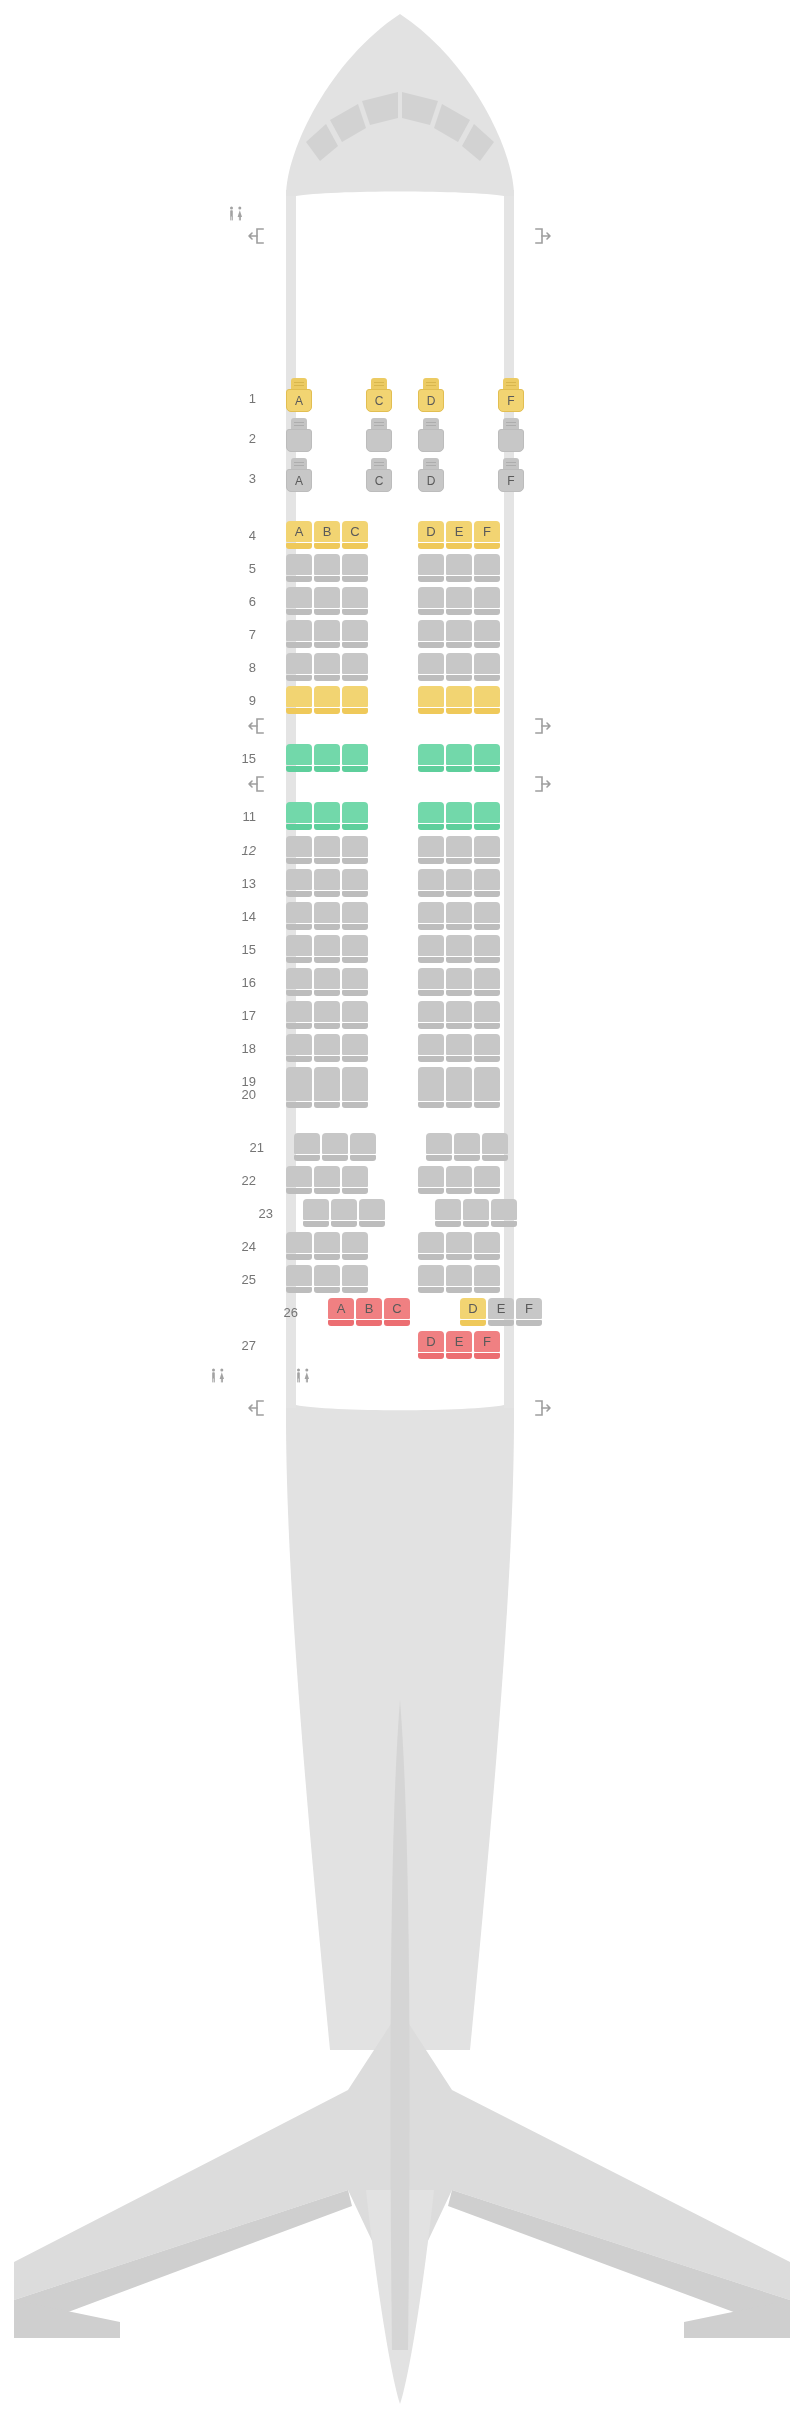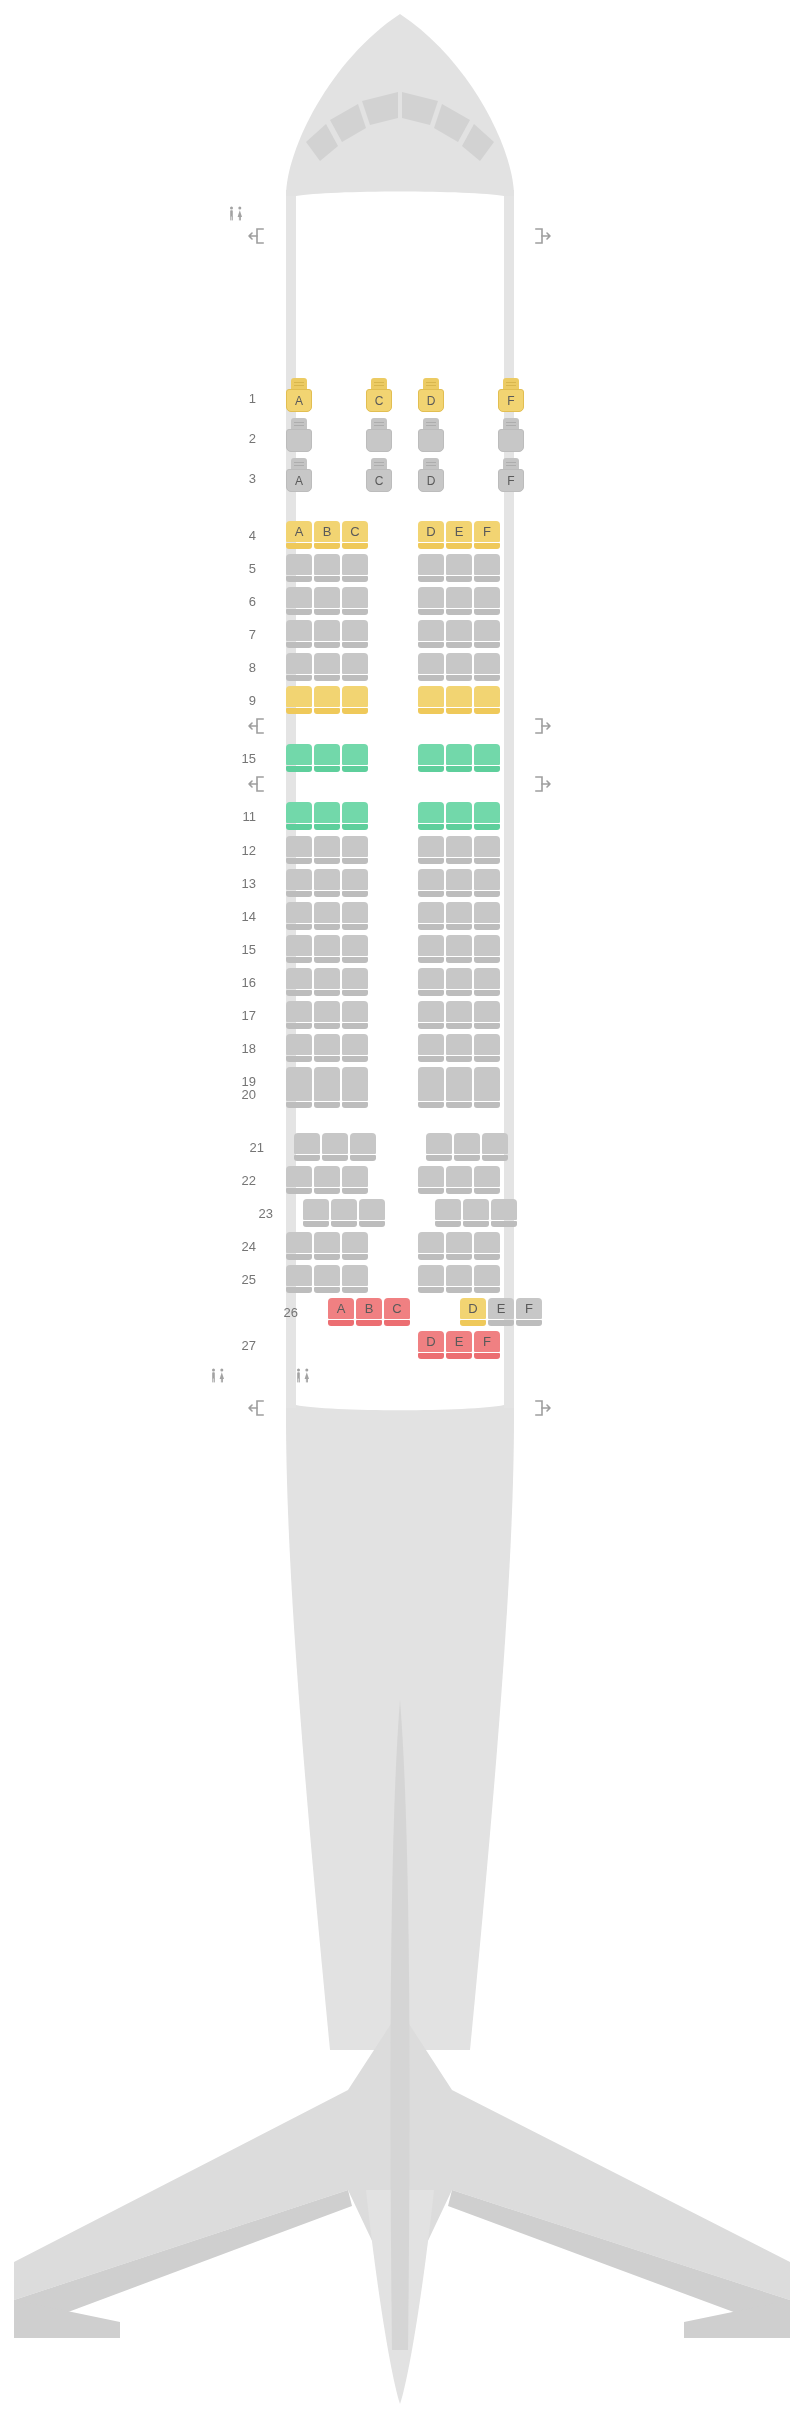--- a/index.html
+++ b/index.html
@@ -556,21 +556,21 @@
           <div class="seat c-green">
             <div class="cushion"></div>
             <div class="base"></div>
           </div>
           <div class="seat c-green">
             <div class="cushion"></div>
             <div class="base"></div>
           </div>
         </div>
       </div>
-      <div class="row" style="top: 836px;">
+      <div class="row" style="top: 836px; font-style: italic;">
         <div class="row-number">12</div>
         <div class="block left">
           <div class="seat c-grey">
             <div class="cushion"></div>
             <div class="base"></div>
           </div>
           <div class="seat c-grey">
             <div class="cushion"></div>
             <div class="base"></div>
           </div>

